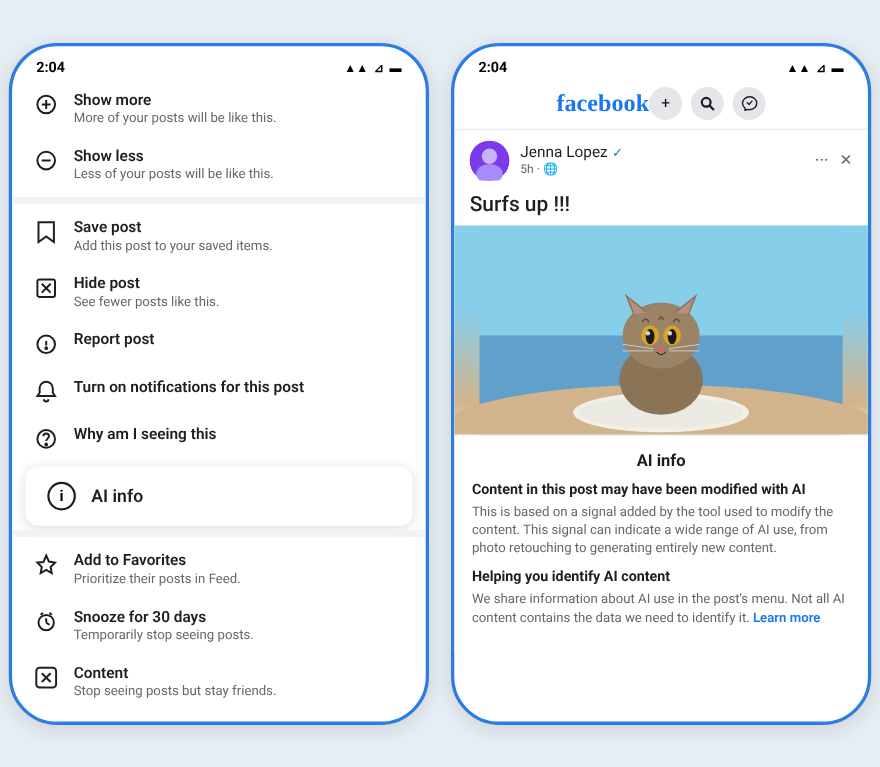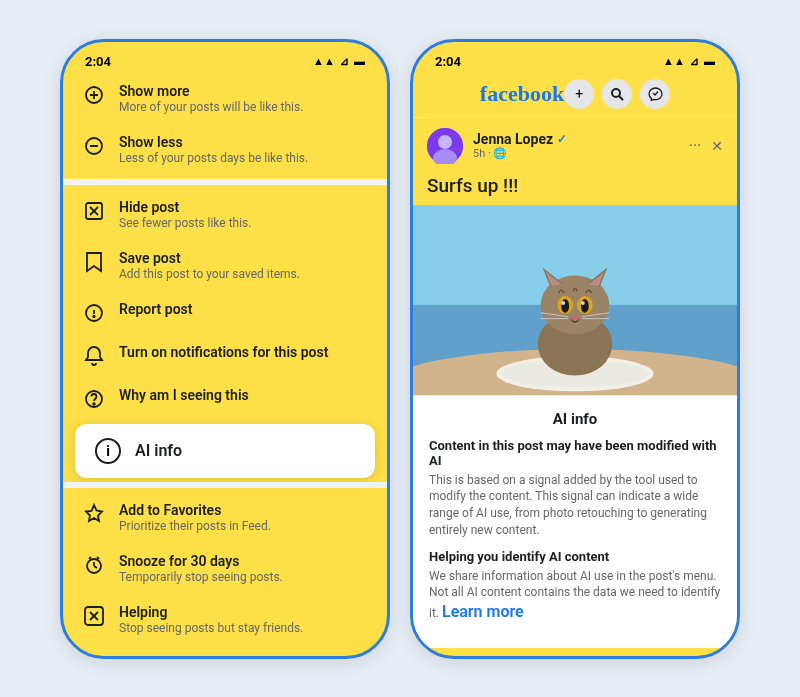--- a/index.html
+++ b/index.html
@@ -14,26 +14,26 @@
       height: 697px;
       overflow: hidden;
     }
     .container {
       display: flex;
       gap: 20px;
       padding: 30px 40px;
       align-items: flex-start;
     }
     .phone {
-      background: #fde047;
+      background: #ffffff;
       border-radius: 44px;
       border: 3px solid #2d7de0;
       overflow: hidden;
       position: relative;
-      width: 330px;
+      width: 382px;
       height: 620px;
       box-shadow: 0 4px 20px rgba(0,0,0,0.12);
     }
     .status-bar {
       display: flex;
       justify-content: space-between;
       align-items: center;
       padding: 12px 22px 4px;
       font-size: 12px;
       font-weight: 600;
@@ -124,21 +124,21 @@
       background: linear-gradient(135deg, #a78bfa, #7c3aed);
       display: flex;
       align-items: center;
       justify-content: center;
       color: white;
       font-size: 14px;
       font-weight: 700;
       flex-shrink: 0;
     }
     .post-user-info { flex: 1; }
-    .post-username { font-size: 14px; font-weight: 700; color: #1c1e21; display: flex; align-items: center; gap: 4px; }
+    .post-username { font-size: 14px; font-weight: 400; color: #1c1e21; display: flex; align-items: center; gap: 4px; }
     .verified { color: #1877f2; font-size: 12px; }
     .post-meta { font-size: 11px; color: #65676b; display: flex; align-items: center; gap: 4px; }
     .post-actions { display: flex; gap: 10px; align-items: center; }
     .post-caption { padding: 0 14px 8px; font-size: 19px; font-weight: 500; color: #1c1e21; }
     .post-image {
       width: 100%;
       height: 190px;
       background: linear-gradient(180deg, #87ceeb 0%, #87ceeb 40%, #d2b48c 85%, #e8e0d0 100%);
       position: relative;
       overflow: hidden;
@@ -146,21 +146,21 @@
     .cat-svg { width: 100%; height: 100%; }
     .ai-info-panel {
       background: white;
       margin: 0;
       padding: 14px 16px;
       border-top: 1px solid #e4e6ea;
     }
     .ai-panel-title { font-size: 15px; font-weight: 700; color: #1c1e21; text-align: center; margin-bottom: 10px; }
     .ai-panel-section-title { font-size: 13px; font-weight: 700; color: #1c1e21; margin-bottom: 4px; }
     .ai-panel-text { font-size: 12px; color: #65676b; line-height: 1.4; margin-bottom: 10px; }
-    .learn-more { color: #1877f2; text-decoration: none; font-size: 16px; font-weight: 600; }
+    .learn-more { color: #1877f2; text-decoration: none; font-size: 12px; font-weight: 600; }
   </style>
 </head>
 <body>
 
 <div class="container">
 
   <div class="phone">
     <div class="status-bar">
       <span class="status-time">2:04</span>
       <div class="status-icons">
@@ -188,49 +188,49 @@
 
       <div class="menu-item">
         <div class="menu-icon">
           <svg width="20" height="20" viewBox="0 0 20 20" fill="none" stroke="#1c1e21" stroke-width="1.8">
               <circle cx="10" cy="10" r="8"></circle>
               <line x1="6" y1="10" x2="14" y2="10"></line>
             </svg>
         </div>
         <div class="menu-text-block">
           <span class="menu-title">Show less</span>
-          <span class="menu-sub">Less of your posts days be like this.</span>
+          <span class="menu-sub">Less of your posts will be like this.</span>
         </div>
       </div>
 
       <div class="divider"></div>
+
+      <div class="menu-item">
+        <div class="menu-icon">
+          <svg width="18" height="22" viewBox="0 0 18 22" fill="none" stroke="#1c1e21" stroke-width="1.8">
+              <path d="M2 2h14v18l-7-5-7 5V2z"></path>
+            </svg>
+        </div>
+        <div class="menu-text-block">
+          <span class="menu-title">Save post</span>
+          <span class="menu-sub">Add this post to your saved items.</span>
+        </div>
+      </div>
 
       <div class="menu-item">
         <div class="menu-icon">
           <svg width="20" height="20" viewBox="0 0 20 20" fill="none" stroke="#1c1e21" stroke-width="1.8">
               <rect x="2" y="2" width="16" height="16" rx="2"></rect>
               <line x1="6" y1="6" x2="14" y2="14"></line>
               <line x1="14" y1="6" x2="6" y2="14"></line>
             </svg>
         </div>
         <div class="menu-text-block">
           <span class="menu-title">Hide post</span>
           <span class="menu-sub">See fewer posts like this.</span>
-        </div>
-      </div>
-
-      <div class="menu-item">
-        <div class="menu-icon">
-          <svg width="18" height="22" viewBox="0 0 18 22" fill="none" stroke="#1c1e21" stroke-width="1.8">
-              <path d="M2 2h14v18l-7-5-7 5V2z"></path>
-            </svg>
-        </div>
-        <div class="menu-text-block">
-          <span class="menu-title">Save post</span>
-          <span class="menu-sub">Add this post to your saved items.</span>
         </div>
       </div>
 
       <div class="menu-item">
         <div class="menu-icon">
           <svg width="20" height="20" viewBox="0 0 20 20" fill="none" stroke="#1c1e21" stroke-width="1.8">
               <circle cx="10" cy="10" r="8"></circle>
               <line x1="10" y1="7" x2="10" y2="11"></line>
               <circle cx="10" cy="13.5" r="0.8" fill="#1c1e21"></circle>
             </svg>
@@ -304,21 +304,21 @@
 
       <div class="menu-item">
         <div class="menu-icon">
           <svg width="22" height="22" viewBox="0 0 22 22" fill="none" stroke="#1c1e21" stroke-width="1.8">
               <rect x="2" y="2" width="18" height="18" rx="3"></rect>
               <line x1="7" y1="7" x2="15" y2="15"></line>
               <line x1="15" y1="7" x2="7" y2="15"></line>
             </svg>
         </div>
         <div class="menu-text-block">
-          <span class="menu-title">Helping</span>
+          <span class="menu-title">Content</span>
           <span class="menu-sub">Stop seeing posts but stay friends.</span>
         </div>
       </div>
 
       <div class="menu-item">
         
         
       </div>
     </div>
   </div>

